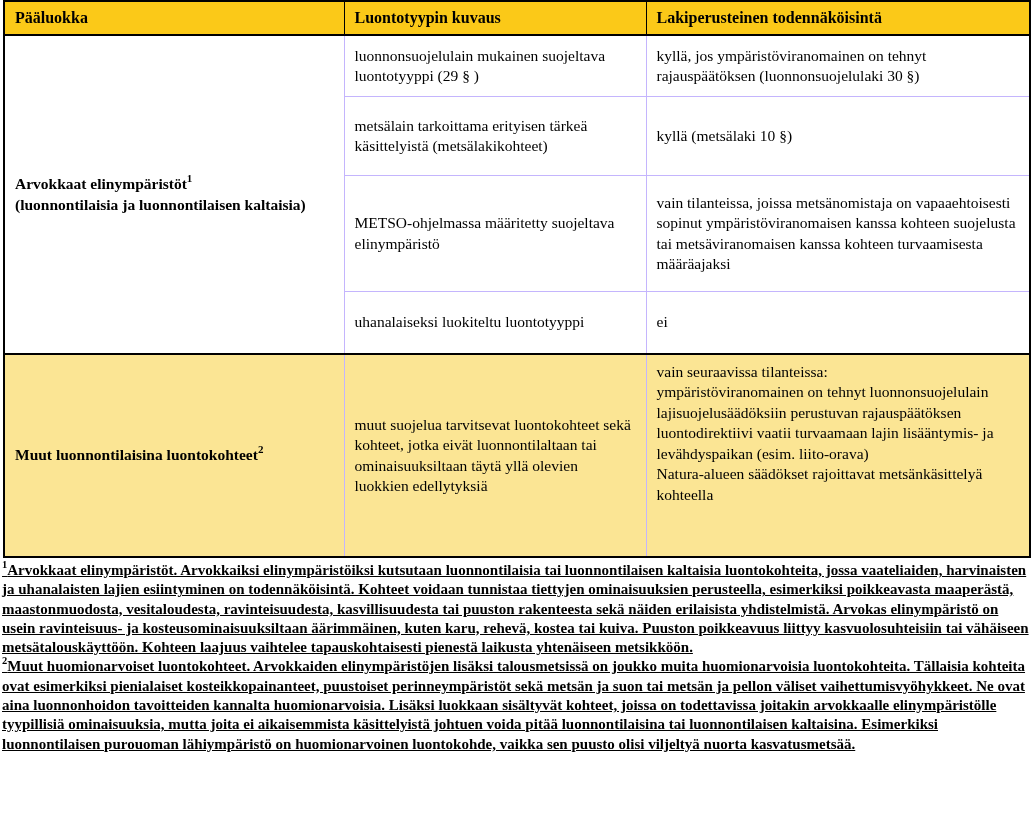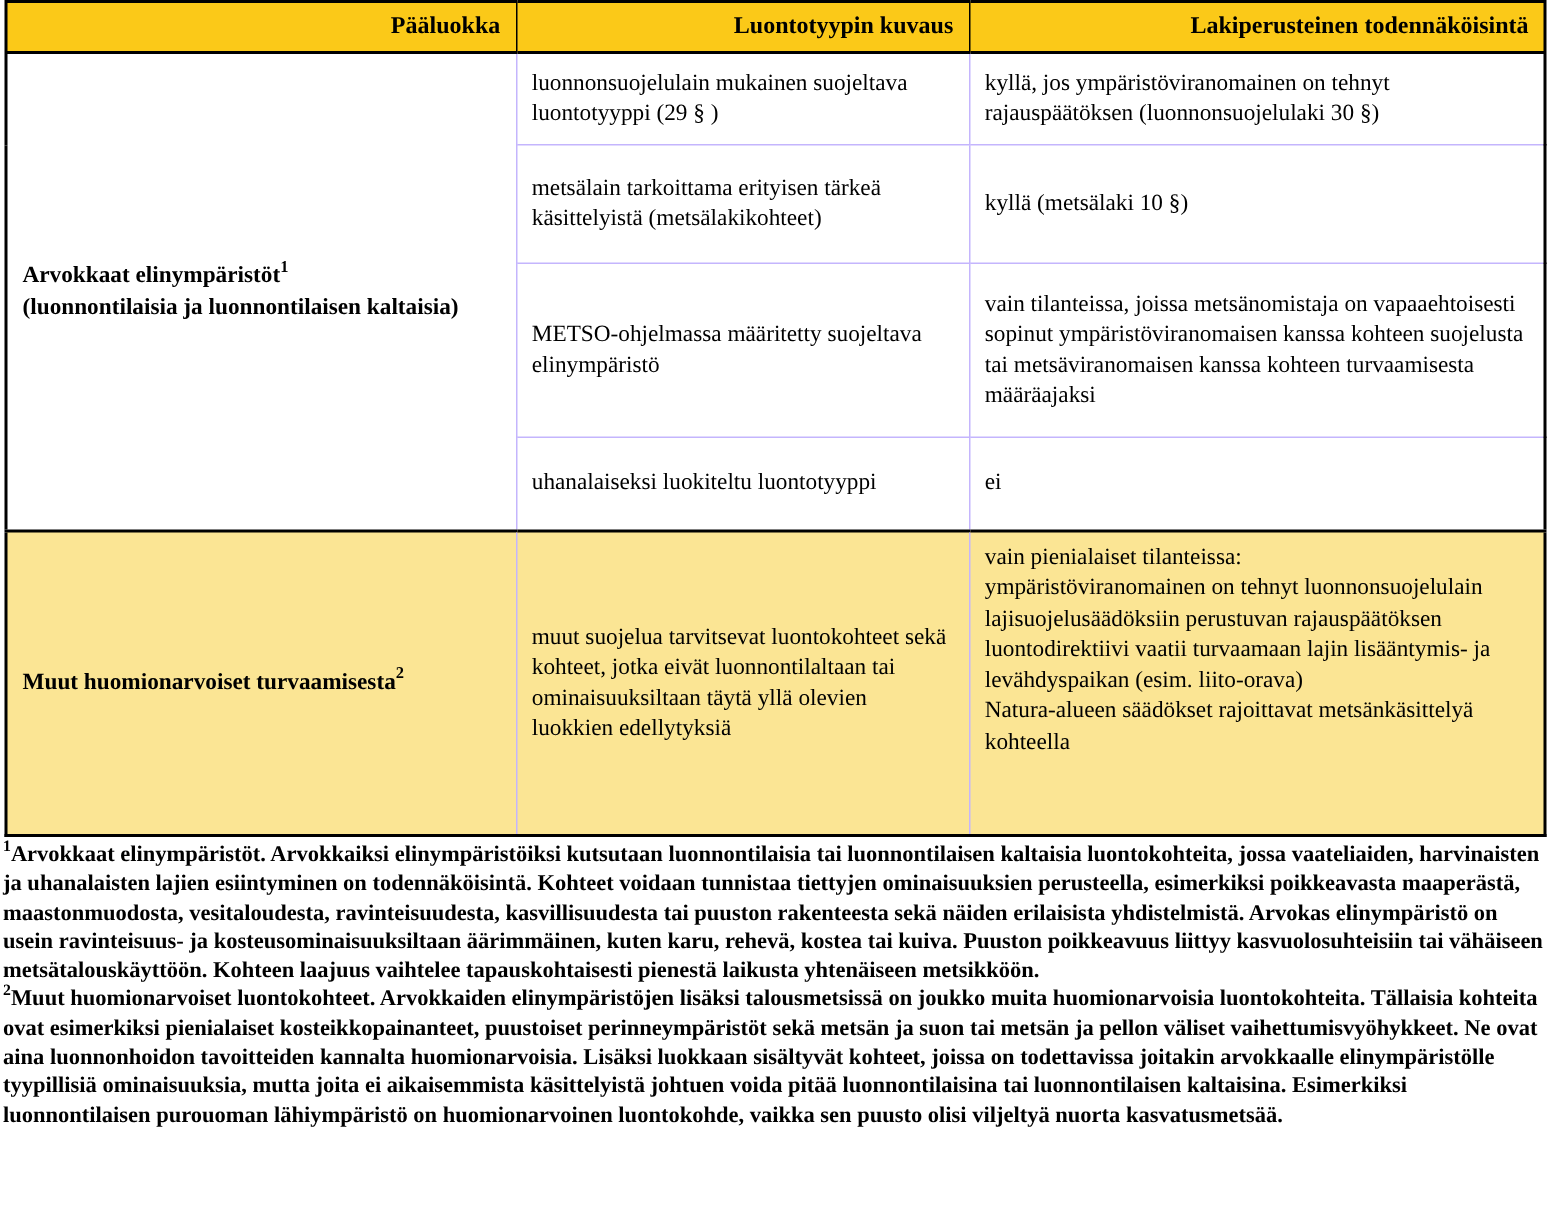--- a/index.html
+++ b/index.html
@@ -28,21 +28,21 @@
     table-layout: fixed;
     width: 1026px;
     margin-left: 3px;
     border: 2px solid #000;
   }
   table.main col.c1 { width: 340px; }
   table.main col.c2 { width: 302px; }
   table.main col.c3 { width: 384px; }
   table.main th {
     background: var(--header-bg, #fbc918);
-    text-align: right;
+    text-align: left;
     font-weight: bold;
     font-size: 16px;
     padding: 6px 10px;
     border: 1px solid #000;
     border-top: 2px solid #000;
     border-bottom: 2px solid #000;
     height: 20px;
   }
   table.main td {
     border: 1px solid #c4b5fd;
@@ -78,21 +78,21 @@
     top: -1px;
     vertical-align: super;
   }
   .footnotes {
     margin: 3px 0 0 2px;
     width: 1028px;
     font-size: 15px;
     line-height: 19.3px;
     font-weight: 600;
   }
-  .footnotes p.fn { margin: 0; }
+  .footnotes p.fn { margin: 0; text-decoration: underline; }
   .footnotes sup.marker { font-size: 10.5px; top: -1px; }
 </style>
 </head>
 <body>
 
 <div class="page">
 
 
   <table class="main">
     <colgroup>
@@ -123,25 +123,25 @@
       <tr class="h-r3">
         <td>METSO-ohjelmassa määritetty suojeltava elinympäristö</td>
         <td>vain tilanteissa, joissa metsänomistaja on vapaaehtoisesti sopinut ympäristöviranomaisen kanssa kohteen suojelusta tai metsäviranomaisen kanssa kohteen turvaamisesta määräajaksi</td>
       </tr>
       <tr class="h-r4">
         <td>uhanalaiseksi luokiteltu luontotyyppi</td>
         <td>ei</td>
       </tr>
       <tr class="group2">
         <td class="paaluokka">
-          <div><span>Muut huomionarvoiset turvaamisesta</span><sup class="marker">2</sup></div>
+          <div><span>Muut luonnontilaisina luontokohteet</span><sup class="marker">2</sup></div>
         </td>
         <td>muut suojelua tarvitsevat luontokohteet sekä kohteet, jotka eivät luonnontilaltaan tai ominaisuuksiltaan täytä yllä olevien luokkien edellytyksiä</td>
         <td class="rajoitus-multi">
-          <div>vain pienialaiset tilanteissa:</div>
+          <div>vain seuraavissa tilanteissa:</div>
           <div>ympäristöviranomainen on tehnyt luonnonsuojelulain lajisuojelusäädöksiin perustuvan rajauspäätöksen</div>
           <div>luontodirektiivi vaatii turvaamaan lajin lisääntymis- ja levähdyspaikan (esim. liito-orava)</div>
           <div>Natura-alueen säädökset rajoittavat metsänkäsittelyä kohteella</div>
         </td>
       </tr>
     </tbody>
   </table>
 
   <div class="footnotes">
     <p class="fn"><sup class="marker">1</sup><span>Arvokkaat elinympäristöt. Arvokkaiksi elinympäristöiksi kutsutaan luonnontilaisia tai luonnontilaisen kaltaisia luontokohteita, jossa vaateliaiden, harvinaisten ja uhanalaisten lajien esiintyminen on todennäköisintä. Kohteet voidaan tunnistaa tiettyjen ominaisuuksien perusteella, esimerkiksi poikkeavasta maaperästä, maastonmuodosta, vesitaloudesta, ravinteisuudesta, kasvillisuudesta tai puuston rakenteesta sekä näiden erilaisista yhdistelmistä. Arvokas elinympäristö on usein ravinteisuus- ja kosteusominaisuuksiltaan äärimmäinen, kuten karu, rehevä, kostea tai kuiva. Puuston poikkeavuus liittyy kasvuolosuhteisiin tai vähäiseen metsätalouskäyttöön. Kohteen laajuus vaihtelee tapauskohtaisesti pienestä laikusta yhtenäiseen metsikköön.</span></p>

